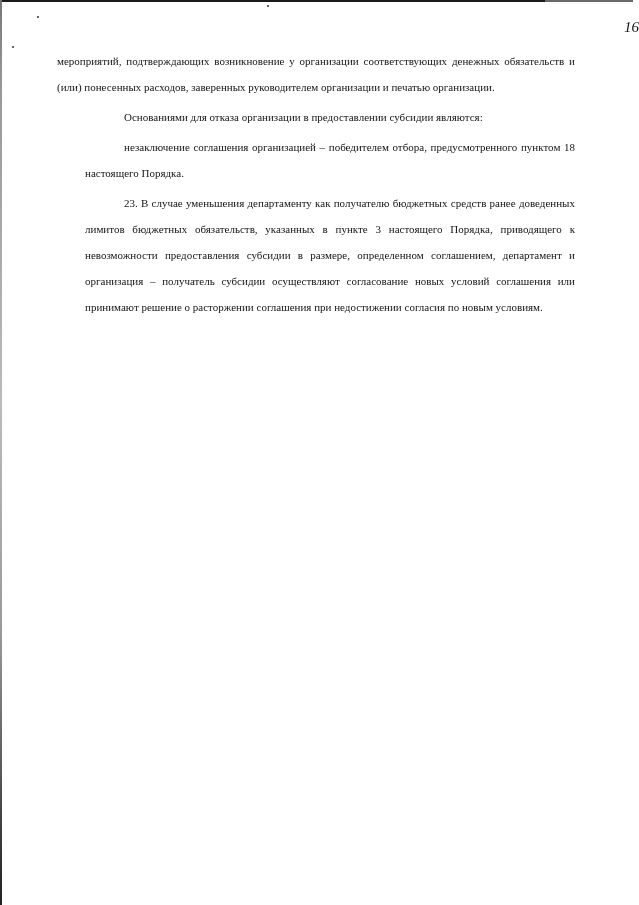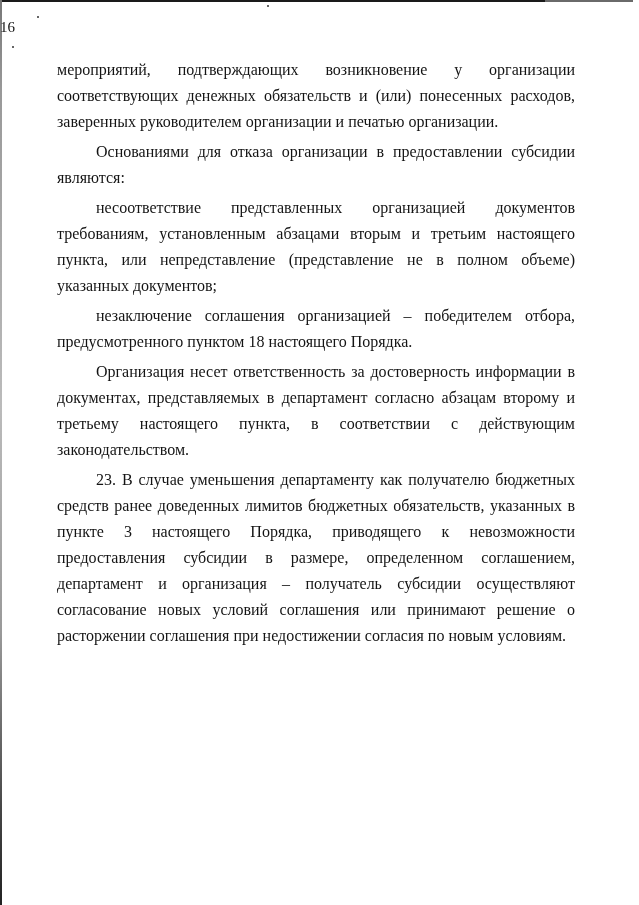--- a/index.html
+++ b/index.html
@@ -44,57 +44,57 @@
       width: 2px;
       height: 2px;
       background: #333;
       border-radius: 1px;
     }
     .page-number {
       position: absolute;
       top: 17px;
       left: 0;
       width: 639px;
-      text-align: left;
+      text-align: right;
       font-size: 15px;
       line-height: 20px;
+      font-style: italic;
     }
     .text-block {
       position: absolute;
       left: 57px;
-      top: 57px;
+      top: 48px;
       width: 518px;
-      font-size: 16px;
+      font-size: 11px;
       line-height: 26px;
     }
     .para {
       margin: 0 0 4px 0;
       text-align: justify;
       text-align-last: left;
       hyphens: none;
     }
     .para.indent {
       text-indent: 39px;
+      margin-left: 28px;
     }
     .para.spread {
       text-align-last: justify;
     }
   </style>
 </head>
 <body>
 
 <div class="scan-top-border"></div>
 <div class="scan-top-border-right"></div>
 <div class="scan-left-border"></div>
 <div class="speck" style="left:37px;top:16px;"></div>
 <div class="speck" style="left:12px;top:46px;"></div>
 <div class="speck" style="left:267px;top:5px;"></div>
 
 <div class="page-number">16</div>
 
 <div class="text-block">
   <p class="para">мероприятий, подтверждающих возникновение у организации соответствующих денежных обязательств и (или) понесенных расходов, заверенных руководителем организации и печатью организации.</p>
   <p class="para indent">Основаниями для отказа организации в предоставлении субсидии являются:</p>
-  <p class="para indent">несоответствие представленных организацией документов требованиям, установленным абзацами вторым и третьим настоящего пункта, или непредставление (представление не в полном объеме) указанных документов;</p>
   <p class="para indent">незаключение соглашения организацией – победителем отбора, предусмотренного пунктом 18 настоящего Порядка.</p>
-  <p class="para indent">Организация несет ответственность за достоверность информации в документах, представляемых в департамент согласно абзацам второму и третьему настоящего пункта, в соответствии с действующим законодательством.</p>
   <p class="para indent">23. В случае уменьшения департаменту как получателю бюджетных средств ранее доведенных лимитов бюджетных обязательств, указанных в пункте 3 настоящего Порядка, приводящего к невозможности предоставления субсидии в размере, определенном соглашением, департамент и организация – получатель субсидии осуществляют согласование новых условий соглашения или принимают решение о расторжении соглашения при недостижении согласия по новым условиям.</p>
 </div>
 
 </body></html>

